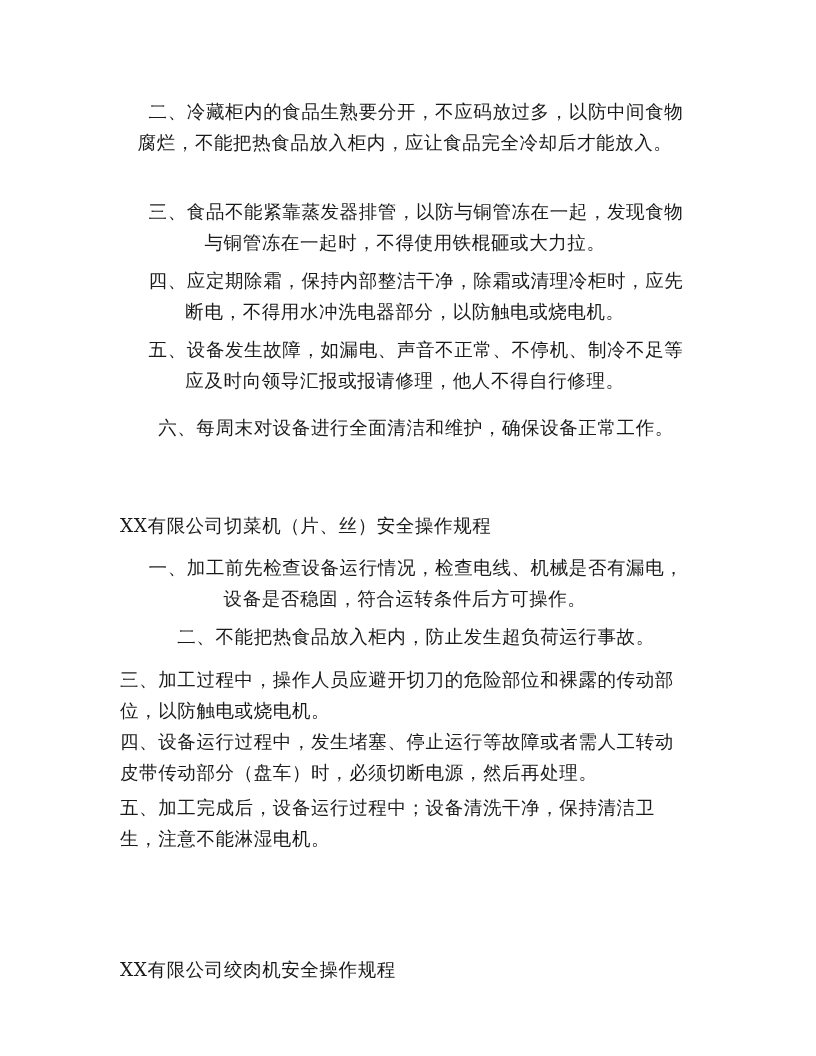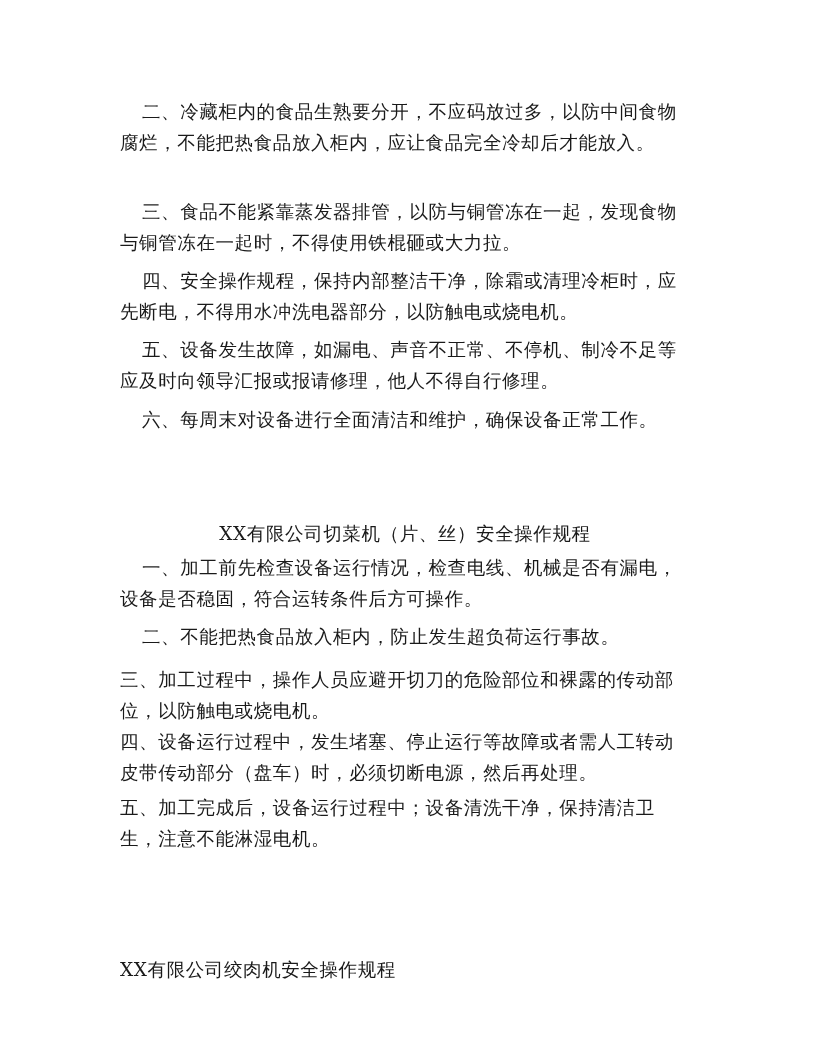--- a/index.html
+++ b/index.html
@@ -1,32 +1,32 @@
 <!DOCTYPE html>
 <html><head>
 <meta charset="utf-8">
 <style>
   html, body { margin: 0; padding: 0; background: #ffffff; }
   body { width: 816px; height: 1056px; position: relative; overflow: hidden;
          font-family: "DejaVu Serif", "Liberation Serif", serif; color: #1a1a1a; }
   .page { position: absolute; left: 120px; top: 96px; width: 570px; }
   .p { font-size: 18.5px; line-height: 31px; margin: 0; letter-spacing: 0.6px; }
-  .indent { text-indent: 22px; }
+  .indent { text-indent: 22px; text-align: center; }
   .title { font-size: 18.5px; line-height: 31px; margin: 0; letter-spacing: 0.6px; }
-  .center { text-align: center; margin-top: 8px; }
+  .center { text-align: left; }
 </style>
 </head>
 <body>
 
 <div class="page">
   <p class="p indent" style="position:absolute;top:0;width:570px">二、冷藏柜内的食品生熟要分开，不应码放过多，以防中间食物腐烂，不能把热食品放入柜内，应让食品完全冷却后才能放入。</p>
   <p class="p indent" style="position:absolute;top:100px;width:570px">三、食品不能紧靠蒸发器排管，以防与铜管冻在一起，发现食物与铜管冻在一起时，不得使用铁棍砸或大力拉。</p>
-  <p class="p indent" style="position:absolute;top:169px;width:570px">四、安全操作规程，保持内部整洁干净，除霜或清理冷柜时，应先断电，不得用水冲洗电器部分，以防触电或烧电机。</p>
+  <p class="p indent" style="position:absolute;top:169px;width:570px">四、应定期除霜，保持内部整洁干净，除霜或清理冷柜时，应先断电，不得用水冲洗电器部分，以防触电或烧电机。</p>
   <p class="p indent" style="position:absolute;top:238px;width:570px">五、设备发生故障，如漏电、声音不正常、不停机、制冷不足等应及时向领导汇报或报请修理，他人不得自行修理。</p>
-  <p class="p indent" style="position:absolute;top:308px;width:570px">六、每周末对设备进行全面清洁和维护，确保设备正常工作。</p>
+  <p class="p indent" style="position:absolute;top:316px;width:570px">六、每周末对设备进行全面清洁和维护，确保设备正常工作。</p>
 
   <p class="title center" style="position:absolute;top:414px;width:570px">XX有限公司切菜机（片、丝）安全操作规程</p>
   <p class="p indent" style="position:absolute;top:456px;width:570px">一、加工前先检查设备运行情况，检查电线、机械是否有漏电，设备是否稳固，符合运转条件后方可操作。</p>
   <p class="p indent" style="position:absolute;top:525px;width:570px">二、不能把热食品放入柜内，防止发生超负荷运行事故。</p>
   <p class="p" style="position:absolute;top:568px;width:570px">三、加工过程中，操作人员应避开切刀的危险部位和裸露的传动部位，以防触电或烧电机。</p>
   <p class="p" style="position:absolute;top:630px;width:570px">四、设备运行过程中，发生堵塞、停止运行等故障或者需人工转动皮带传动部分（盘车）时，必须切断电源，然后再处理。</p>
   <p class="p" style="position:absolute;top:696px;width:570px">五、加工完成后，设备运行过程中；设备清洗干净，保持清洁卫生，注意不能淋湿电机。</p>
 
   <p class="title" style="position:absolute;top:858px;width:570px">XX有限公司绞肉机安全操作规程</p>
 </div>

